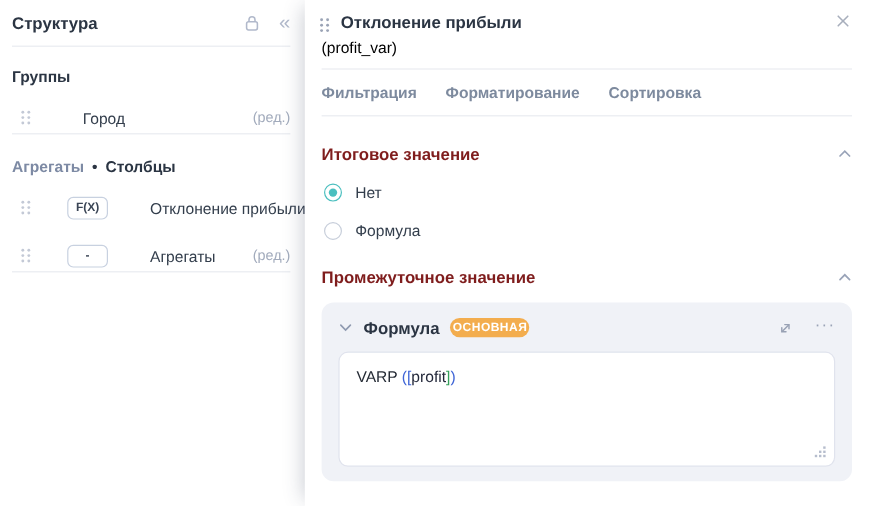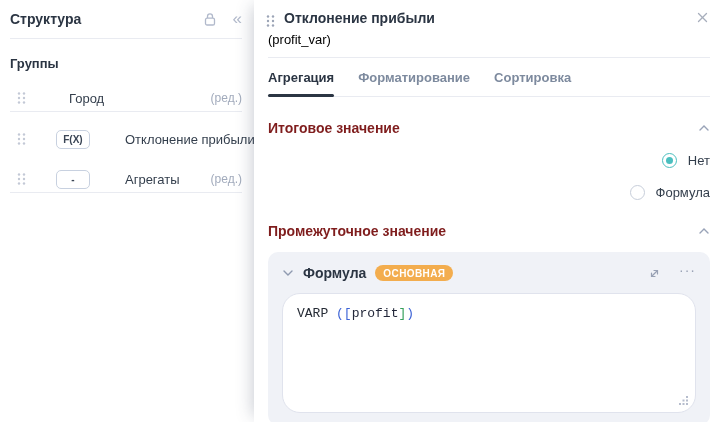--- a/index.html
+++ b/index.html
@@ -70,21 +70,21 @@
   .tab.active { color: #2b3543; }
   .tab.active::after {
     content: ""; position: absolute; left: 0; right: 0; bottom: -1px;
     height: 3px; background: #2b3543; border-radius: 2px;
   }
 
   .section-heading { display: flex; align-items: center; margin: 23px 0 0 2px; }
   .section-heading .sh-text { font-size: 14px; font-weight: bold; color: #7f1d1d; }
   .section-heading .chev { margin-left: auto; cursor: pointer; display: flex; color: #99a3b8; }
 
-  .radio-row { display: flex; align-items: center; margin: 17px 0 0 4px; cursor: pointer; justify-content: flex-end; }
+  .radio-row { display: flex; align-items: center; margin: 17px 0 0 4px; cursor: pointer; }
   .radio {
     width: 15px; height: 15px; border-radius: 50%;
     border: 1px solid #c7ceda; background: #fff; position: relative; flex: 0 0 auto;
   }
   .radio.checked { border: 1px solid #4bbfbf; }
   .radio.checked::after {
     content: ""; position: absolute; left: 3px; top: 3px;
     width: 7px; height: 7px; border-radius: 50%; background: #4bbfbf;
   }
   .radio-label { font-size: 13px; color: #333e4c; margin-left: 11px; }
@@ -96,33 +96,33 @@
     padding: 13px 14px 12px;
     flex: 0 0 auto;
   }
   .fc-header { display: flex; align-items: center; }
   .fc-chevron { display: flex; color: #8f9ab0; cursor: pointer; }
   .fc-title { font-size: 14px; font-weight: bold; color: #2b3543; margin-left: 9px; }
   .fc-badge {
     margin-left: 9px;
     background: #f3ad4e; color: #fff;
     font-size: 10px; font-weight: bold; letter-spacing: 0.4px;
-    border-radius: 8px; padding: 3px 8px 2px;
+    border-radius: 8px; padding: 3px 2px 2px;
   }
   .fc-actions { margin-left: auto; display: flex; align-items: center; gap: 18px; }
   .ellipsis-btn { color: #9aa3b6; font-size: 14px; letter-spacing: 1px; line-height: 0.5; cursor: pointer; padding-bottom: 6px; }
   .code-box {
     margin-top: 12px;
     background: #fff;
     border: 1px solid #e0e3ed;
-    border-radius: 18px;
-    height: 120px;
+    border-radius: 8px;
+    height: 96px;
     padding: 12px 14px;
     position: relative;
-    font-family: Liberation Mono, monospace;
+    font-family: Liberation Sans, sans-serif;
     font-size: 13px;
     color: #252b35;
     cursor: text;
   }
   .tok-paren { color: #3e64d6; }
   .tok-bracket-open { color: #3e64d6; }
   .tok-field { color: #23283a; }
   .tok-bracket-close { color: #35a05a; }
   .resize-grip {
     position: absolute; right: 6px; bottom: 6px;
@@ -160,20 +160,25 @@
         <circle cx="2" cy="11.5" r="1.2"></circle>
           <circle cx="7" cy="11.5" r="1.2"></circle>
       </svg>
     </span>
     <span class="row-label">Город</span>
     <span class="edit-link">(ред.)</span>
   </div>
 
   <div class="divider lp-sep-groups"></div>
 
+  <div class="agg-heading">
+    <span class="agg-part1">Агрегаты</span>
+    <span class="agg-bullet">•</span>
+    <span class="agg-part2">Столбцы</span>
+  </div>
 
   <div class="lp-row">
     <span class="drag-handle">
       <svg width="9" height="14" viewBox="0 0 9 14" fill="#c3c9d6">
         <circle cx="2" cy="2.5" r="1.2"></circle>
           <circle cx="7" cy="2.5" r="1.2"></circle>
         <circle cx="2" cy="7" r="1.2"></circle>
           <circle cx="7" cy="7" r="1.2"></circle>
         <circle cx="2" cy="11.5" r="1.2"></circle>
           <circle cx="7" cy="11.5" r="1.2"></circle>
@@ -220,21 +225,21 @@
       <svg width="11" height="11" viewBox="0 0 11 11" stroke="#a7aebc" stroke-width="1.3" stroke-linecap="round">
         <line x1="1.5" y1="1.5" x2="9.5" y2="9.5"></line>
         <line x1="9.5" y1="1.5" x2="1.5" y2="9.5"></line>
       </svg>
     </span>
   </div>
   <div class="rp-subtitle">(profit_var)</div>
   <div class="rp-divider"></div>
 
   <div class="tabs">
-    <span class="tab active">Агрегация</span>
+    <span class="tab">Фильтрация</span>
     <span class="tab">Форматирование</span>
     <span class="tab">Сортировка</span>
   </div>
 
   <div class="section-heading">
     <span class="sh-text">Итоговое значение</span>
     <span class="chev">
       <svg width="12" height="10" viewBox="0 0 12 10" fill="none" stroke="#99a3b8" stroke-width="1.4" stroke-linecap="round">
         <polyline points="2,7 6,3 10,7"></polyline>
       </svg>

